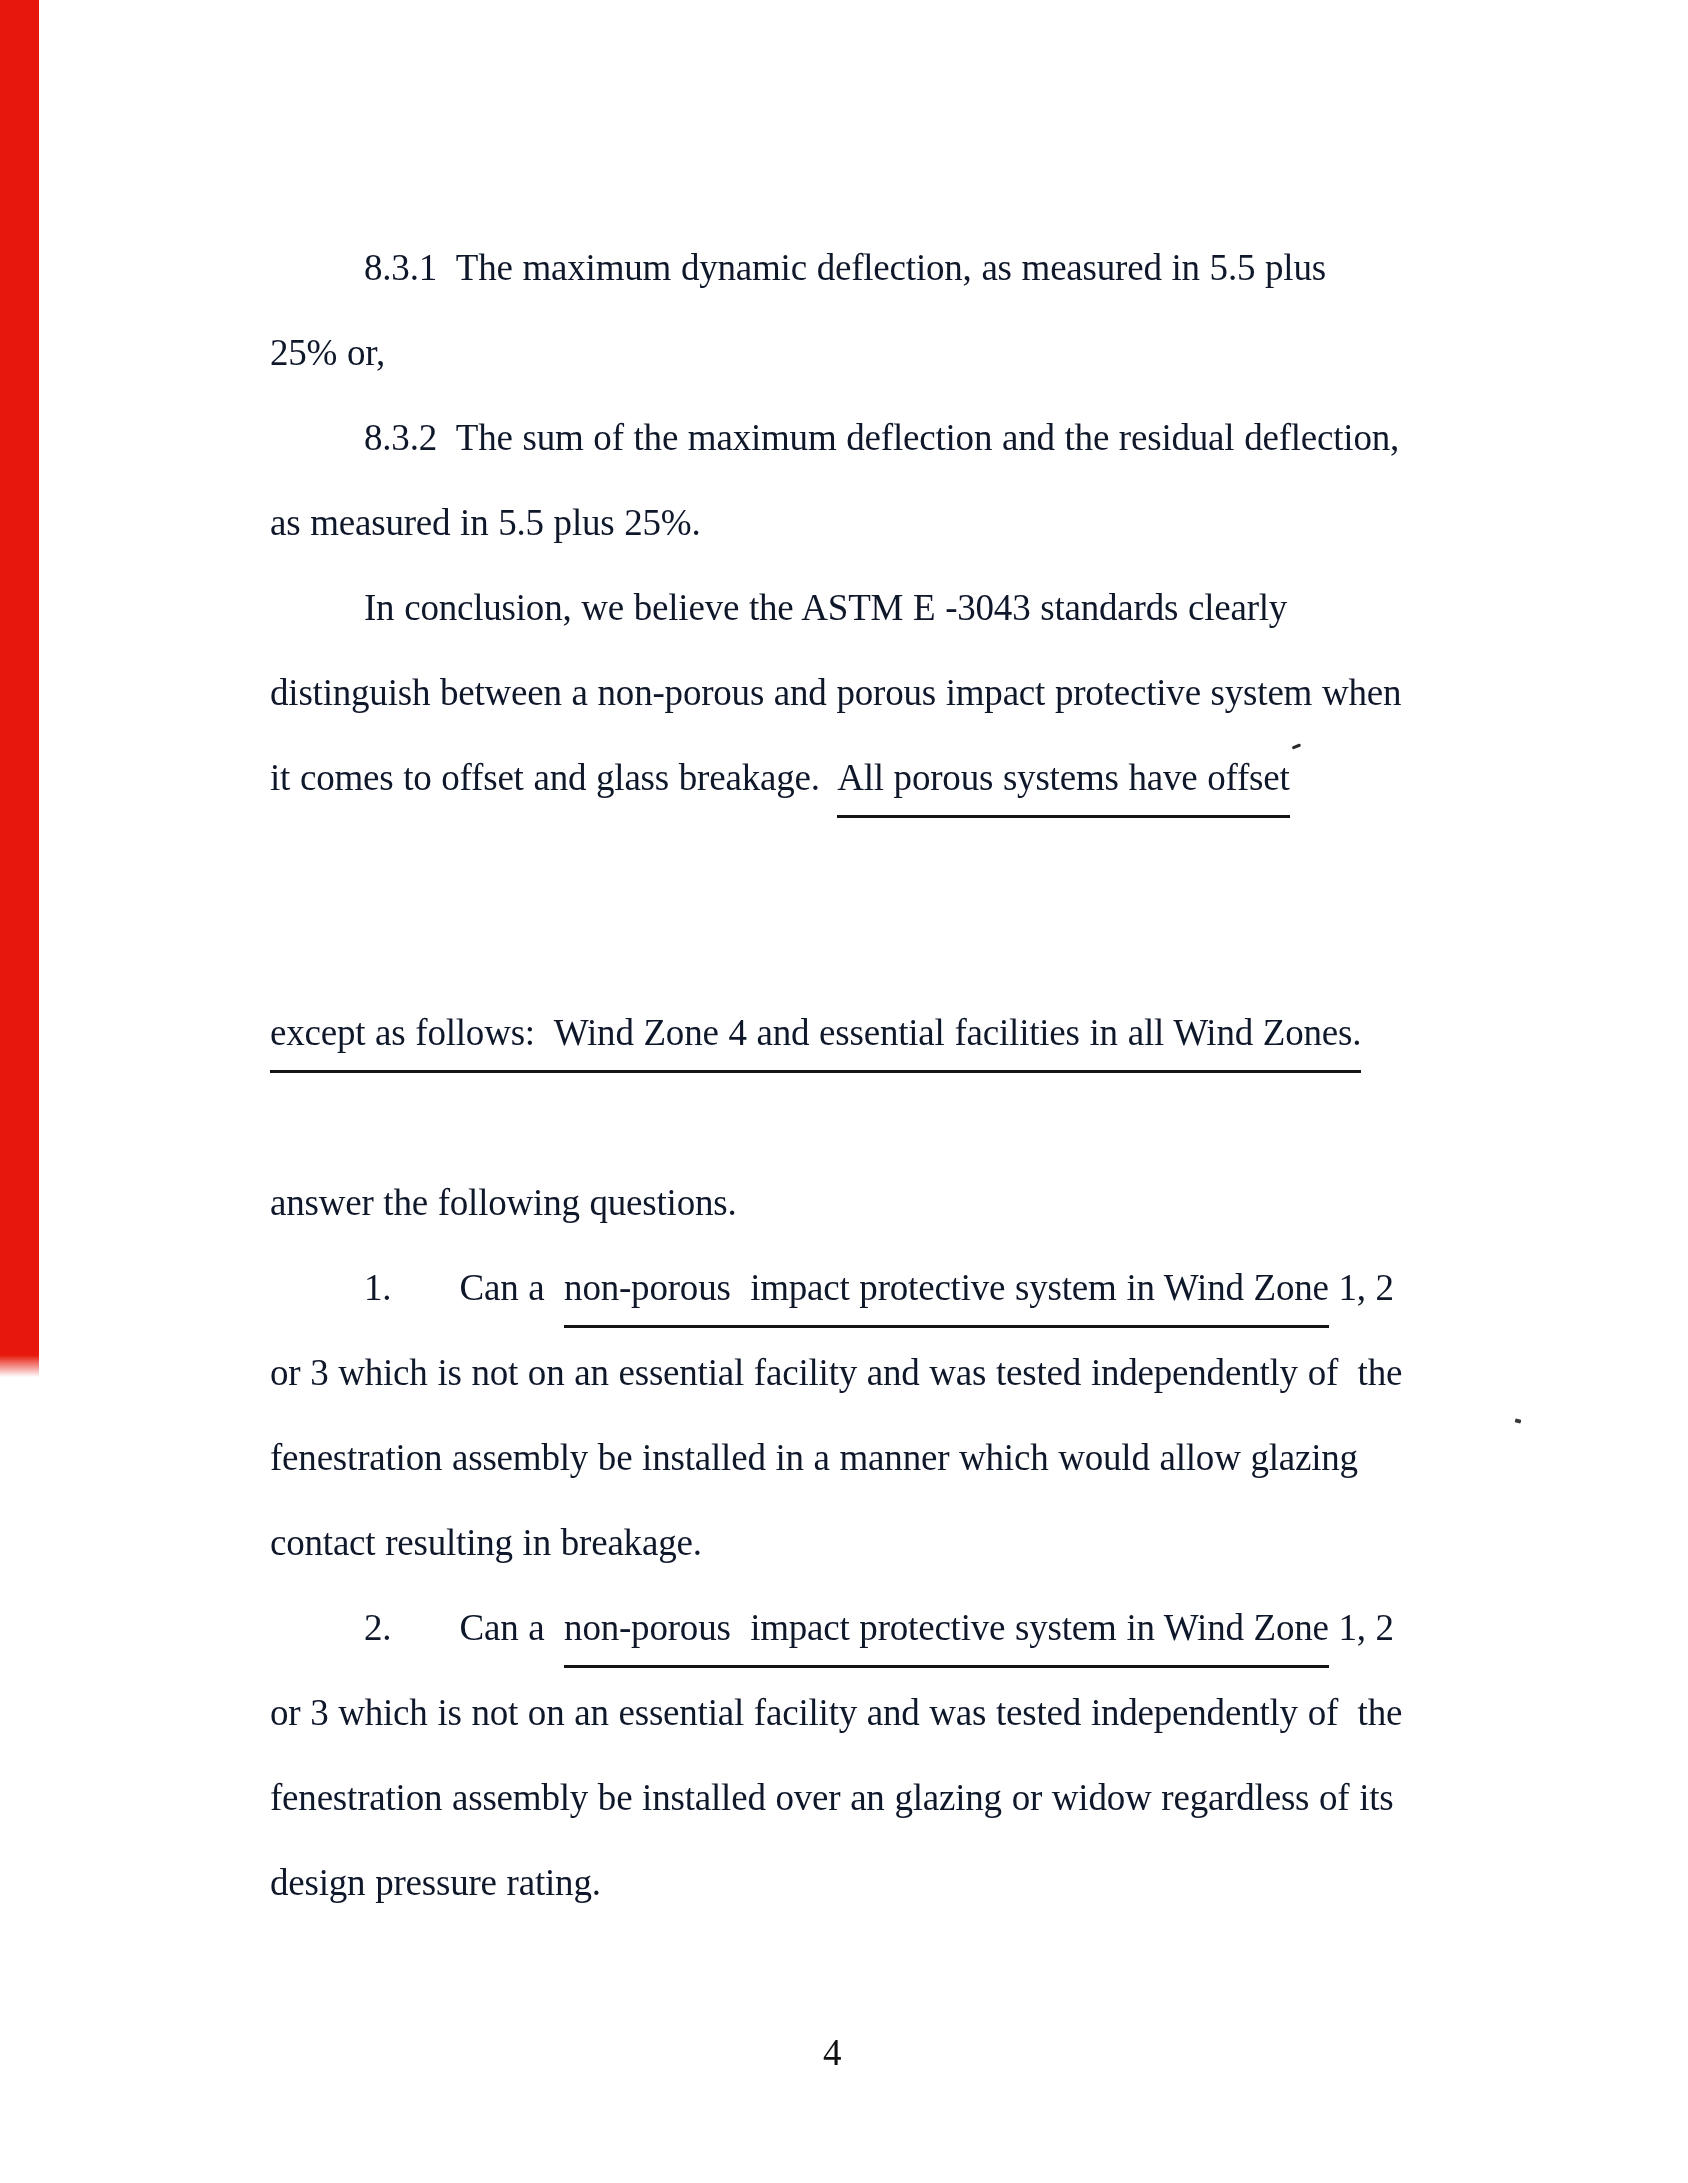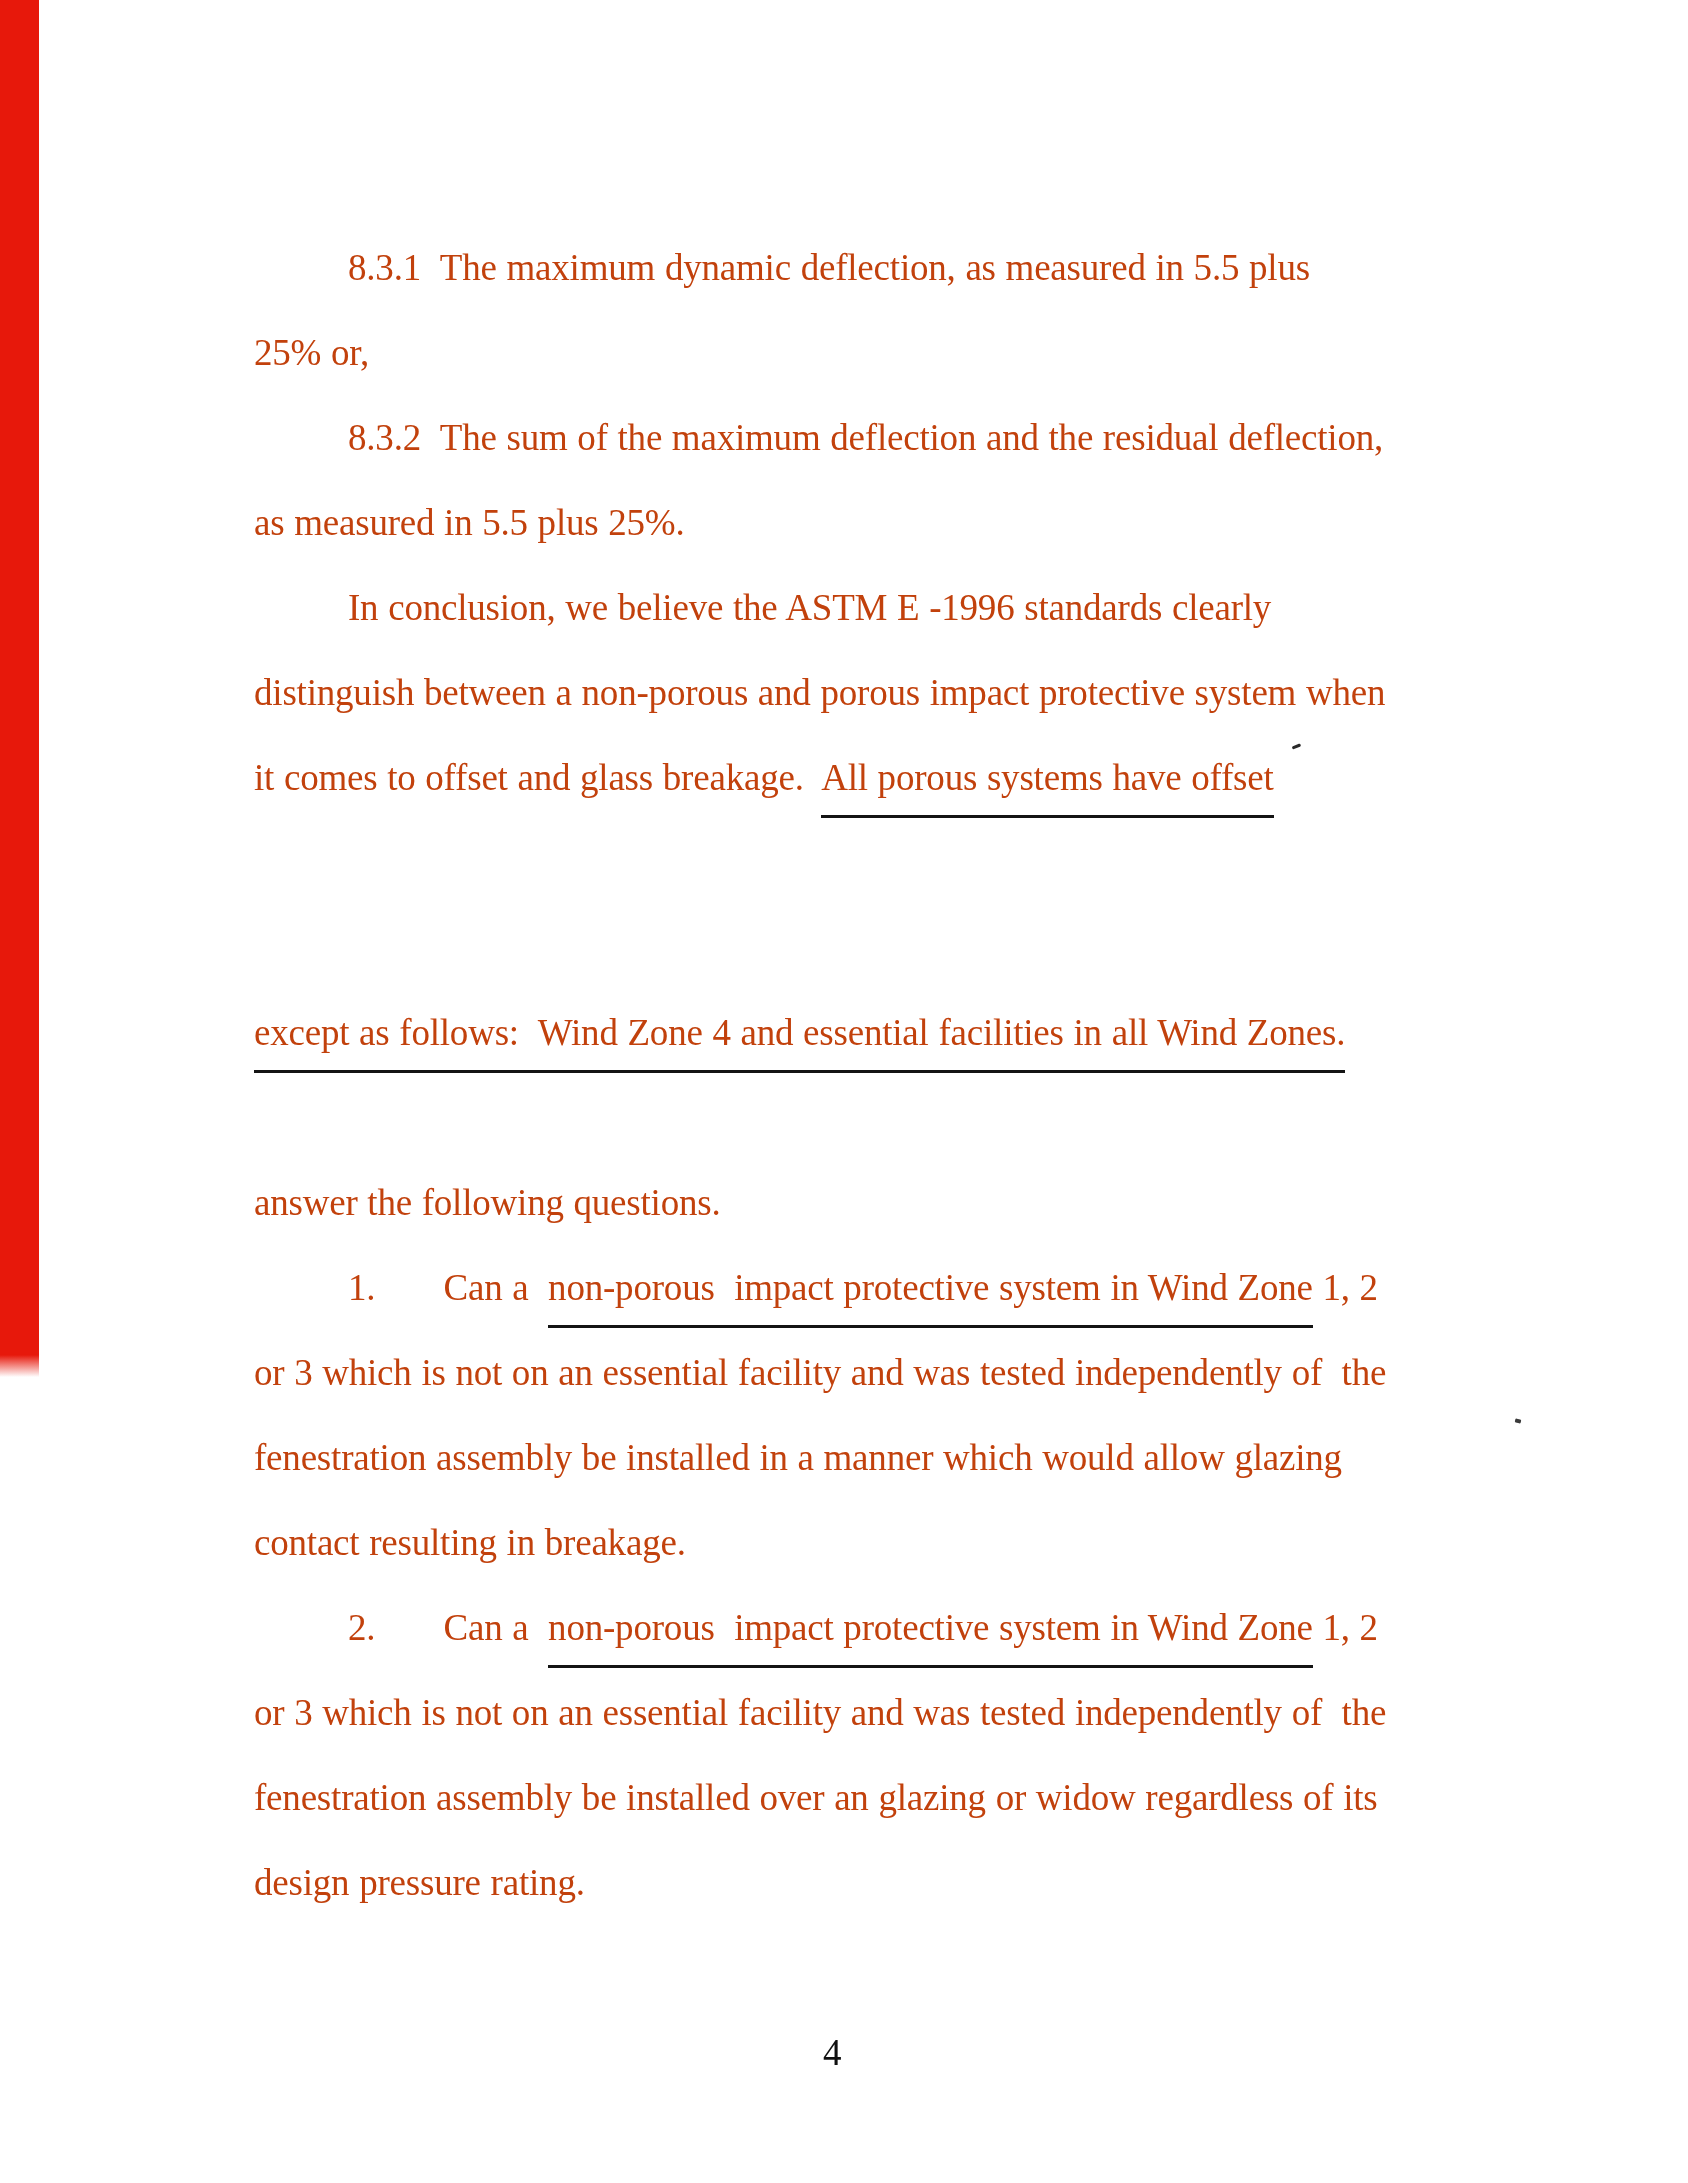--- a/index.html
+++ b/index.html
@@ -11,27 +11,27 @@
     width: 1689px;
     height: 2183px;
     background: #ffffff;
     overflow: hidden;
     font-family: "Liberation Serif", "DejaVu Serif", serif;
   }
   
   .doc-body { position: absolute; inset: 0; }
   .line {
     position: absolute;
-    left: 254px;
+    left: 270px;
     height: 85px;
     line-height: 85px;
     font-size: 37px;
     letter-spacing: -0.2px;
     word-spacing: 0.7px;
-    color: #c2410c;
+    color: #0f172a;
     white-space: pre;
   }
   .line.indent { padding-left: 94px; }
   .line span { display: inline; }
   .line span.u {
     border-bottom: 3.3px solid #141414;
     padding-bottom: 17px;
   }
   .page-number {
     position: absolute;
@@ -75,21 +75,21 @@
 </head>
 <body>
 
 <div class="edge-stripe" style="background: linear-gradient(rgb(231, 24, 11) 0px, rgb(231, 24, 11) 1355px, rgba(255, 255, 255, 0) 1377px);"></div>
 
 <div class="doc-body">
     <div class="line indent" style="top: 225px;"><span>8.3.1  The maximum dynamic deflection, as measured in 5.5 plus</span></div>
     <div class="line" style="top: 310px;"><span>25% or,</span></div>
     <div class="line indent" style="top: 395px;"><span>8.3.2  The sum of the maximum deflection and the residual deflection,</span></div>
     <div class="line" style="top: 480px;"><span>as measured in 5.5 plus 25%.</span></div>
-    <div class="line indent" style="top: 565px;"><span>In conclusion, we believe the ASTM E -1996 standards clearly</span></div>
+    <div class="line indent" style="top: 565px;"><span>In conclusion, we believe the ASTM E -3043 standards clearly</span></div>
     <div class="line" style="top: 650px; text-align: right;"><span>distinguish between a non-porous and porous impact protective system when</span></div>
     <div class="line" style="top: 735px;"><span>it comes to offset and glass breakage.  </span><span class="u">All porous systems have offset</span></div>
     <div class="line" style="top: 990px;"><span class="u">except as follows:  Wind Zone 4 and essential facilities in all Wind Zones.</span></div>
     <div class="line" style="top: 1160px;"><span>answer the following questions.</span></div>
     <div class="line indent" style="top: 1245px;"><span>1.</span><span>       </span><span>Can a  </span><span class="u">non-porous  impact protective system in Wind Zone</span><span> 1, 2</span></div>
     <div class="line" style="top: 1330px;"><span>or 3 which is not on an essential facility and was tested independently of  the</span></div>
     <div class="line" style="top: 1415px;"><span>fenestration assembly be installed in a manner which would allow glazing</span></div>
     <div class="line" style="top: 1500px;"><span>contact resulting in breakage.</span></div>
     <div class="line indent" style="top: 1585px;"><span>2.</span><span>       </span><span>Can a  </span><span class="u">non-porous  impact protective system in Wind Zone</span><span> 1, 2</span></div>
     <div class="line" style="top: 1670px;"><span>or 3 which is not on an essential facility and was tested independently of  the</span></div>

